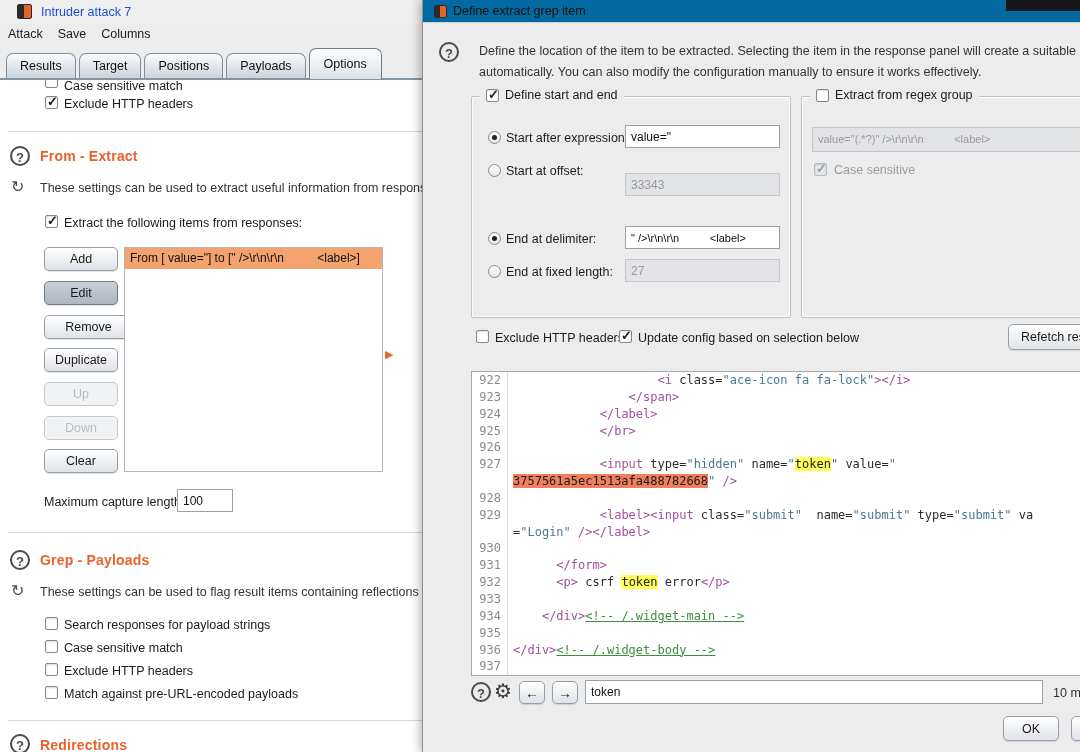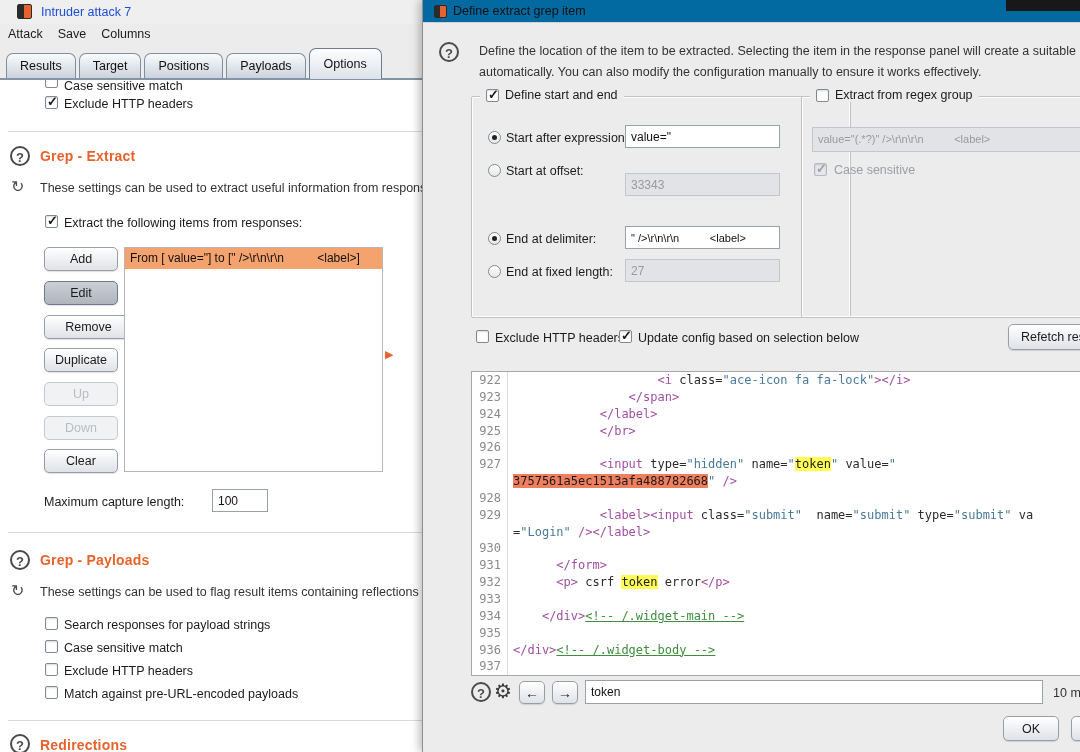--- a/index.html
+++ b/index.html
@@ -110,21 +110,21 @@
 
   <div class="content">
     <span class="cb" style="left:45px;top:-5px;"></span>
     <span class="lbl" style="left:64px;top:-1px;">Case sensitive match</span>
     <span class="cb checked" style="left:45px;top:16px;"></span>
     <span class="lbl" style="left:64px;top:17px;">Exclude HTTP headers</span>
 
     <div class="hr" style="top:51px;"></div>
 
     <span class="qicon" style="left:10px;top:66px;"></span>
-    <span class="sec-h" style="left:40px;top:68px;">Grep - Extract</span>
+    <span class="sec-h" style="left:40px;top:68px;">From - Extract</span>
     <span class="ricon" style="left:11px;top:98px;"></span>
     <span class="desc" style="left:40px;top:101px;width:385px;overflow:hidden;">These settings can be used to extract useful information from responses in</span>
 
     <span class="cb checked" style="left:45px;top:135px;"></span>
     <span class="lbl" style="left:64px;top:136px;">Extract the following items from responses:</span>
 
     <div id="grep-buttons">
         <div class="wbtn" style="left: 44px; top: 167px; width: 74px; height: 24px;">Add</div>
         <div class="wbtn active" style="left: 44px; top: 201px; width: 74px; height: 24px;">Edit</div>
         <div class="wbtn" style="left: 44px; top: 235px; width: 89px; height: 24px;">Remove</div>
@@ -133,21 +133,21 @@
         <div class="wbtn disabled" style="left: 44px; top: 336px; width: 74px; height: 24px;">Down</div>
         <div class="wbtn" style="left: 44px; top: 369px; width: 74px; height: 24px;">Clear</div>
       </div>
 
     <div class="listbox">
       <div class="listrow">From [ value="] to [" /&gt;\r\n\r\n          &lt;label&gt;]</div>
     </div>
     <span class="expand-arrow"></span>
 
     <span class="lbl" style="left:44px;top:415px;">Maximum capture length:</span>
-    <span class="tf" style="left:177px;top:409px;width:56px;height:23px;margin-left:35px;">100</span>
+    <span class="tf" style="left:177px;top:409px;width:56px;height:23px;">100</span>
 
     <div class="hr" style="top:452px;"></div>
 
     <span class="qicon" style="left:10px;top:470px;"></span>
     <span class="sec-h" style="left:40px;top:472px;">Grep - Payloads</span>
     <span class="ricon" style="left:11px;top:502px;"></span>
     <span class="desc" style="left:40px;top:505px;width:385px;overflow:hidden;">These settings can be used to flag result items containing reflections of the</span>
 
     <div id="payload-checks">
         <span class="cb" style="left: 45px; top: 537px;"></span>
@@ -169,21 +169,21 @@
 <div class="dialog">
   <div class="dlg-titlebar">
     <span class="dlg-icon"></span>
     <span class="dlg-title">Define extract grep item</span>
   </div>
 
   <span class="qicon" style="left:16px;top:42px;"></span>
   <span class="desc" style="left:56px;top:44px;width:600px;overflow:hidden;">Define the location of the item to be extracted. Selecting the item in the response panel will create a suitable configurati</span>
   <span class="desc" style="left:56px;top:65px;width:600px;overflow:hidden;">automatically. You can also modify the configuration manually to ensure it works effectively.</span>
 
-  <div class="grp" style="left:48px;top:96px;width:380px;height:222px;">
+  <div class="grp" style="left:48px;top:96px;width:320px;height:222px;">
     <div class="grp-title">
       <span class="cb checked"></span>
       <span class="glbl">Define start and end</span>
     </div>
     <span class="rb sel" style="left:16px;top:34px;"></span>
     <span class="lbl" style="left:34px;top:34px;">Start after expression:</span>
     <span class="tf" style="left:153px;top:28px;width:155px;height:23px;">value="</span>
 
     <span class="rb" style="left:16px;top:67px;"></span>
     <span class="lbl" style="left:34px;top:67px;">Start at offset:</span>

